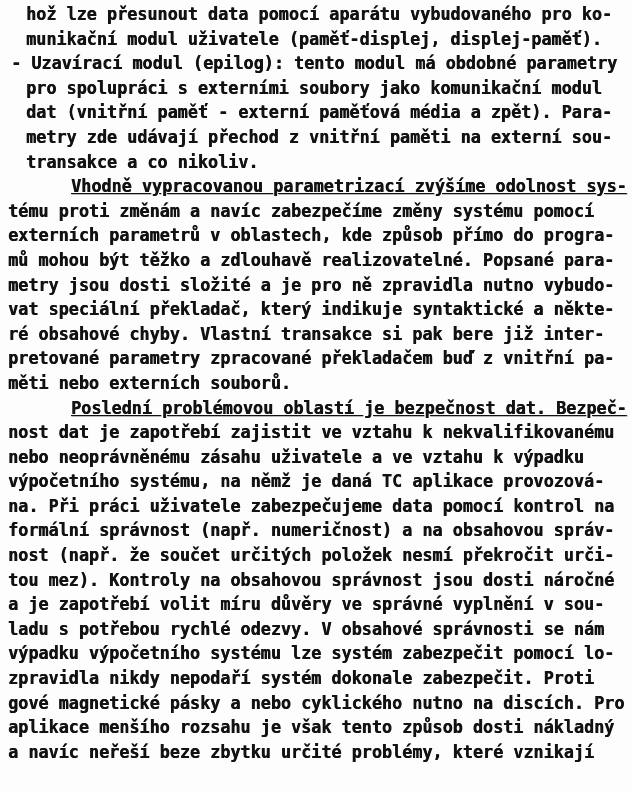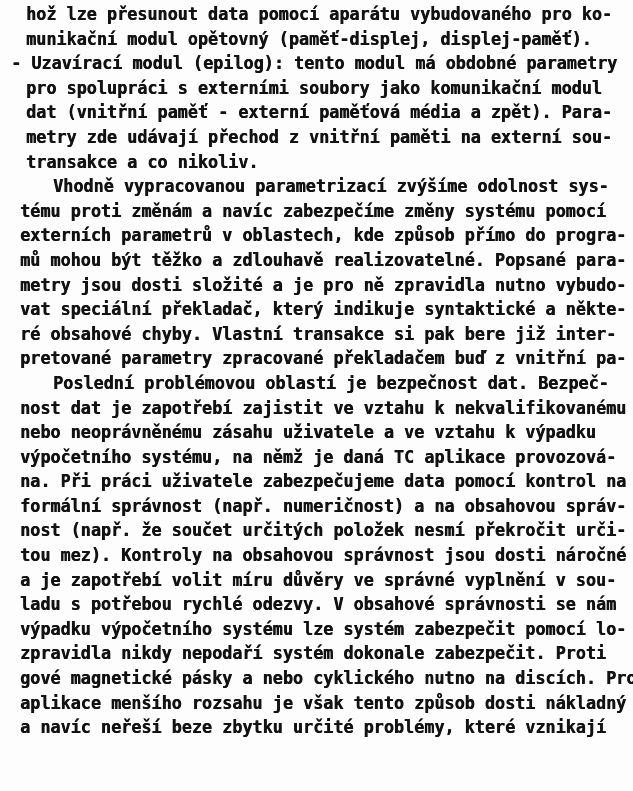--- a/index.html
+++ b/index.html
@@ -24,33 +24,33 @@
     color: var(--ink);
     white-space: pre;
     text-shadow: 0.45px 0.3px 0 currentColor;
     -webkit-font-smoothing: none;
   }
   
   .style-hang { padding-left: 26px; }
   
   .style-bullet { padding-left: 11px; }
   
-  .style-para { padding-left: 20px; }
+  .style-para { padding-left: 8px; }
   
-  .style-para-first { padding-left: 53px; }
+  .style-para-first { padding-left: 71px; text-decoration: underline; }
 </style>
 </head>
 <body>
 
 <div class="page">
   <div class="text-body">
 
       <div class="line style-hang">hož lze přesunout data pomocí aparátu vybudovaného pro ko-</div>
 
-      <div class="line style-hang">munikační modul opětovný (paměť-displej, displej-paměť).</div>
+      <div class="line style-hang">munikační modul uživatele (paměť-displej, displej-paměť).</div>
 
       <div class="line style-bullet">- Uzavírací modul (epilog): tento modul má obdobné parametry</div>
 
       <div class="line style-hang">pro spolupráci s externími soubory jako komunikační modul</div>
 
       <div class="line style-hang">dat (vnitřní paměť - externí paměťová média a zpět). Para-</div>
 
       <div class="line style-hang">metry zde udávají přechod z vnitřní paměti na externí sou-</div>
 
 
@@ -65,20 +65,21 @@
       <div class="line style-para">mů mohou být těžko a zdlouhavě realizovatelné. Popsané para-</div>
 
       <div class="line style-para">metry jsou dosti složité a je pro ně zpravidla nutno vybudo-</div>
 
       <div class="line style-para">vat speciální překladač, který indikuje syntaktické a někte-</div>
 
       <div class="line style-para">ré obsahové chyby. Vlastní transakce si pak bere již inter-</div>
 
       <div class="line style-para">pretované parametry zpracované překladačem buď z vnitřní pa-</div>
 
+      <div class="line style-para">měti nebo externích souborů.</div>
 
       <div class="line style-para-first">Poslední problémovou oblastí je bezpečnost dat. Bezpeč-</div>
 
       <div class="line style-para">nost dat je zapotřebí zajistit ve vztahu k nekvalifikovanému</div>
 
       <div class="line style-para">nebo neoprávněnému zásahu uživatele a ve vztahu k výpadku</div>
 
       <div class="line style-para">výpočetního systému, na němž je daná TC aplikace provozová-</div>
 
       <div class="line style-para">na. Při práci uživatele zabezpečujeme data pomocí kontrol na</div>

